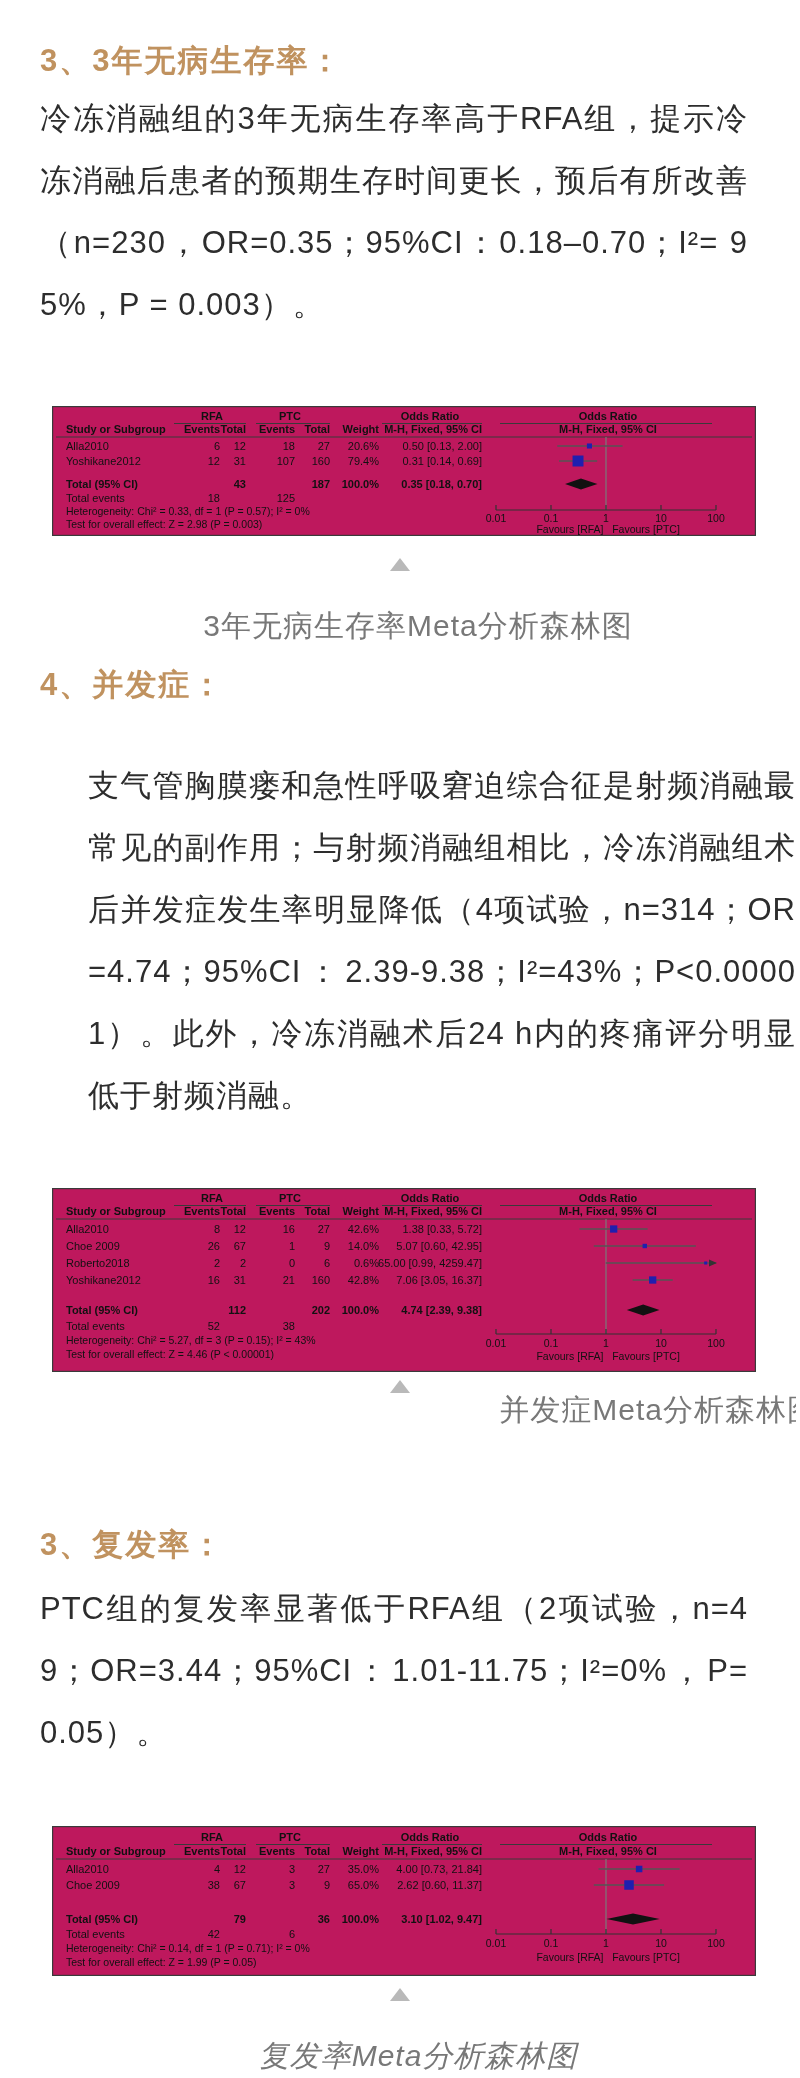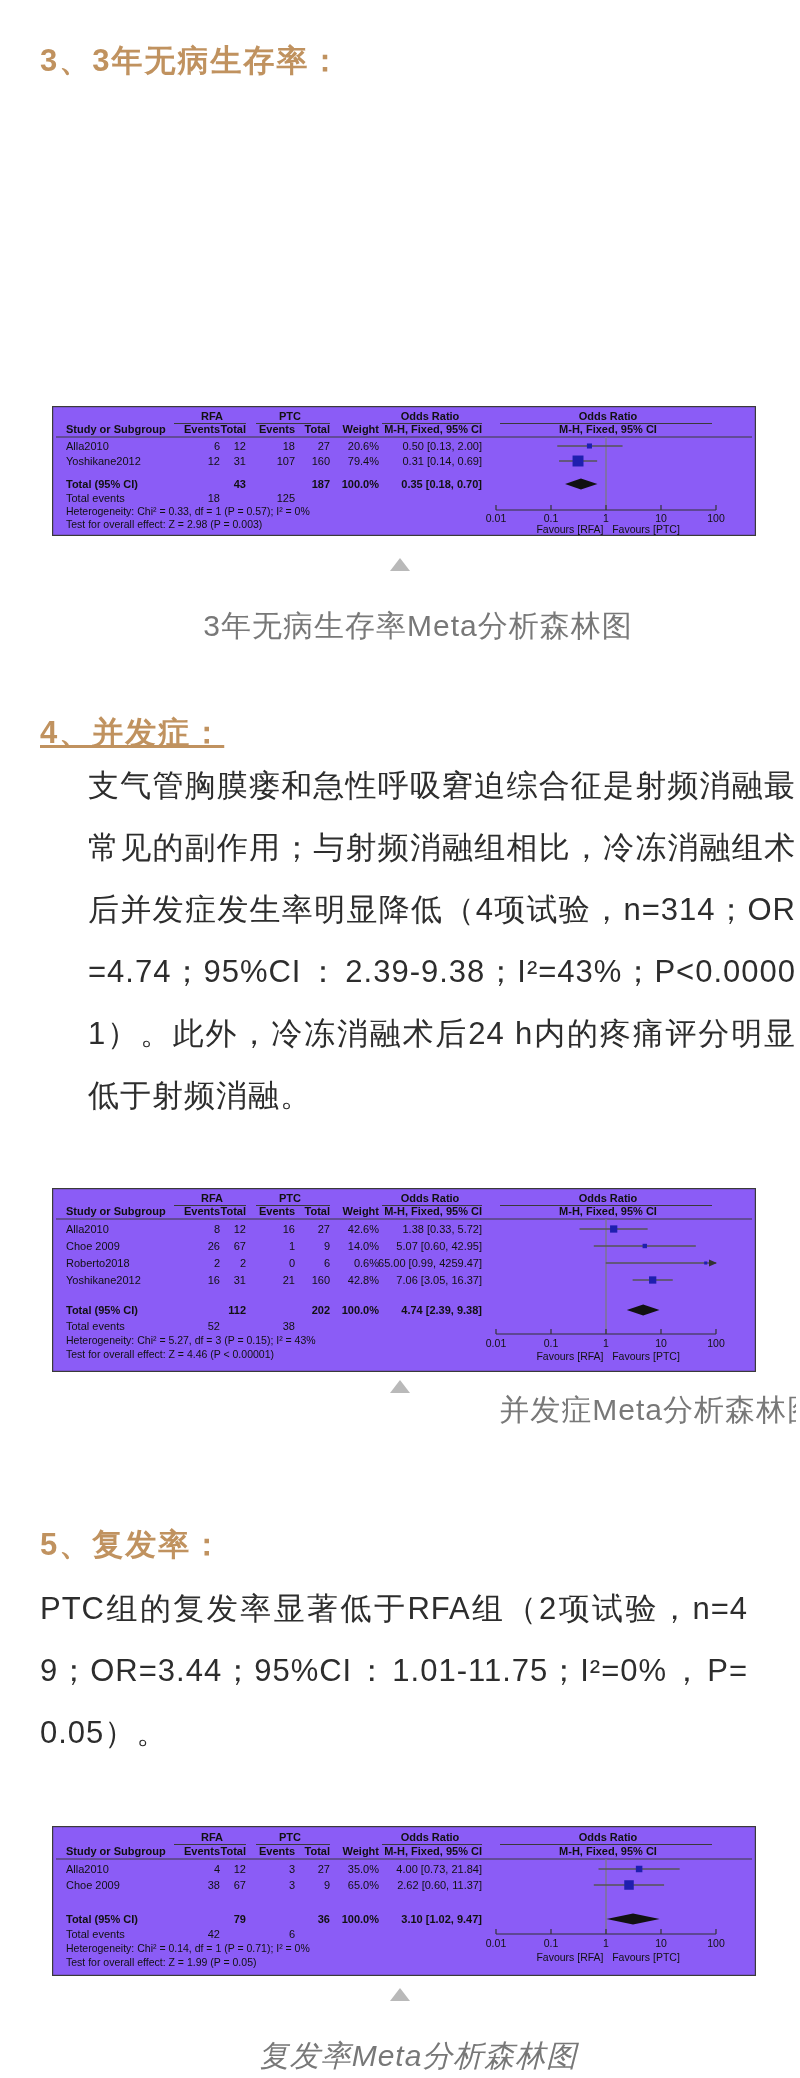--- a/index.html
+++ b/index.html
@@ -2,33 +2,34 @@
 <html><head>
 <meta charset="utf-8">
 <style>
   html,body{margin:0;padding:0;background:#ffffff;}
   .page{position:relative;width:796px;height:2078px;background:#ffffff;overflow:hidden;
         font-family:"Liberation Sans", sans-serif;}
   .sec-heading{position:absolute;left:40px;margin:0;font-size:31px;font-weight:bold;
         color:#c0925f;letter-spacing:2px;}
   .sec-body{position:absolute;left:40px;width:708px;margin:0;font-size:31px;line-height:62px;
         color:#2d2d2d;text-align:justify;letter-spacing:1px;word-break:break-all;}
-  .plot-box{position:absolute;left:52px;width:704px;background:#8b5cf6;}
+  .plot-box{position:absolute;left:52px;width:704px;background:#be185d;}
   .tri-icon{position:absolute;left:0;width:800px;display:flex;justify-content:center;}
   .tri-icon span{display:block;width:0;height:0;border-left:10px solid transparent;
         border-right:10px solid transparent;border-bottom:13px solid #b9b9b9;}
   .plot-caption{position:absolute;left:0;width:800px;margin:18px;text-align:center;
         font-size:30px;color:#787878;letter-spacing:1px;}
 </style>
 </head>
 <body>
 
 <div class="page">
 
   <h2 class="sec-heading" style="top:40px;">3、3年无病生存率：</h2>
+  <p class="sec-body" style="top:88px;">冷冻消融组的3年无病生存率高于RFA组，提示冷冻消融后患者的预期生存时间更长，预后有所改善（n=230，OR=0.35；95%CI：0.18–0.70；I²= 95%，P = 0.003）。</p>
   <div class="plot-box" id="plot-0" style="top:406px;height:130px;"><svg width="704" height="130" viewBox="0 0 704 130">
         <rect x="0.5" y="0.5" width="703" height="129" fill="none" stroke="#3a3a3a" stroke-width="1.4"></rect>
         <text x="160" y="14" font-size="11" font-family="&quot;Liberation Sans&quot;, sans-serif" font-weight="bold" text-anchor="middle" fill="#111111">RFA</text>
         <text x="238" y="14" font-size="11" font-family="&quot;Liberation Sans&quot;, sans-serif" font-weight="bold" text-anchor="middle" fill="#111111">PTC</text>
         <text x="378" y="14" font-size="11" font-family="&quot;Liberation Sans&quot;, sans-serif" font-weight="bold" text-anchor="middle" fill="#111111">Odds Ratio</text>
         <text x="556" y="14" font-size="11" font-family="&quot;Liberation Sans&quot;, sans-serif" font-weight="bold" text-anchor="middle" fill="#111111">Odds Ratio</text>
         <line x1="122" y1="17.5" x2="194" y2="17.5" stroke="#3a3a3a" stroke-width="1"></line>
         <line x1="204" y1="17.5" x2="278" y2="17.5" stroke="#3a3a3a" stroke-width="1"></line>
         <line x1="330" y1="17.5" x2="430" y2="17.5" stroke="#3a3a3a" stroke-width="1"></line>
         <line x1="448" y1="17.5" x2="660" y2="17.5" stroke="#3a3a3a" stroke-width="1"></line>
@@ -83,21 +84,21 @@
         <line x1="664" y1="99" x2="664" y2="104" stroke="#333333" stroke-width="1.2"></line>
         <text x="664" y="116" font-size="10.5" font-family="&quot;Liberation Sans&quot;, sans-serif" font-weight="normal" text-anchor="middle" fill="#111111">100</text>
         <text x="518" y="127" font-size="10.5" font-family="&quot;Liberation Sans&quot;, sans-serif" font-weight="normal" text-anchor="middle" fill="#111111">Favours [RFA]</text>
         <text x="594" y="127" font-size="10.5" font-family="&quot;Liberation Sans&quot;, sans-serif" font-weight="normal" text-anchor="middle" fill="#111111">Favours [PTC]</text>
       </svg></div>
   <div class="tri-icon" style="top:558px;">
       <span></span>
     </div>
   <p class="plot-caption" style="top:588px;">3年无病生存率Meta分析森林图</p>
 
-  <h2 class="sec-heading" style="top:712px;text-decoration:underline;">4、并发症：</h2>
+  <h2 class="sec-heading" style="top:664px;">4、并发症：</h2>
   <p class="sec-body" style="top:755px;margin-left:48px;">支气管胸膜瘘和急性呼吸窘迫综合征是射频消融最常见的副作用；与射频消融组相比，冷冻消融组术后并发症发生率明显降低（4项试验，n=314；OR=4.74；95%CI：2.39-9.38；I²=43%；P&lt;0.00001）。此外，冷冻消融术后24 h内的疼痛评分明显低于射频消融。</p>
   <div class="plot-box" id="plot-1" style="top:1188px;height:184px;"><svg width="704" height="184" viewBox="0 0 704 184">
         <rect x="0.5" y="0.5" width="703" height="183" fill="none" stroke="#3a3a3a" stroke-width="1.4"></rect>
         <text x="160" y="14" font-size="11" font-family="&quot;Liberation Sans&quot;, sans-serif" font-weight="bold" text-anchor="middle" fill="#111111">RFA</text>
         <text x="238" y="14" font-size="11" font-family="&quot;Liberation Sans&quot;, sans-serif" font-weight="bold" text-anchor="middle" fill="#111111">PTC</text>
         <text x="378" y="14" font-size="11" font-family="&quot;Liberation Sans&quot;, sans-serif" font-weight="bold" text-anchor="middle" fill="#111111">Odds Ratio</text>
         <text x="556" y="14" font-size="11" font-family="&quot;Liberation Sans&quot;, sans-serif" font-weight="bold" text-anchor="middle" fill="#111111">Odds Ratio</text>
         <line x1="122" y1="17.5" x2="194" y2="17.5" stroke="#3a3a3a" stroke-width="1"></line>
         <line x1="204" y1="17.5" x2="278" y2="17.5" stroke="#3a3a3a" stroke-width="1"></line>
         <line x1="330" y1="17.5" x2="430" y2="17.5" stroke="#3a3a3a" stroke-width="1"></line>
@@ -172,21 +173,21 @@
         <line x1="664" y1="141" x2="664" y2="146" stroke="#333333" stroke-width="1.2"></line>
         <text x="664" y="159" font-size="10.5" font-family="&quot;Liberation Sans&quot;, sans-serif" font-weight="normal" text-anchor="middle" fill="#111111">100</text>
         <text x="518" y="172" font-size="10.5" font-family="&quot;Liberation Sans&quot;, sans-serif" font-weight="normal" text-anchor="middle" fill="#111111">Favours [RFA]</text>
         <text x="594" y="172" font-size="10.5" font-family="&quot;Liberation Sans&quot;, sans-serif" font-weight="normal" text-anchor="middle" fill="#111111">Favours [PTC]</text>
       </svg></div>
   <div class="tri-icon" style="top:1380px;">
       <span></span>
     </div>
   <p class="plot-caption" style="top:1372px;text-align:right;">并发症Meta分析森林图</p>
 
-  <h2 class="sec-heading" style="top:1524px;">5、复发率：</h2>
+  <h2 class="sec-heading" style="top:1524px;">3、复发率：</h2>
   <p class="sec-body" style="top:1578px;">PTC组的复发率显著低于RFA组（2项试验，n=49；OR=3.44；95%CI：1.01-11.75；I²=0%，P=0.05）。</p>
   <div class="plot-box" id="plot-2" style="top:1826px;height:150px;"><svg width="704" height="150" viewBox="0 0 704 150">
         <rect x="0.5" y="0.5" width="703" height="149" fill="none" stroke="#3a3a3a" stroke-width="1.4"></rect>
         <text x="160" y="15" font-size="11" font-family="&quot;Liberation Sans&quot;, sans-serif" font-weight="bold" text-anchor="middle" fill="#111111">RFA</text>
         <text x="238" y="15" font-size="11" font-family="&quot;Liberation Sans&quot;, sans-serif" font-weight="bold" text-anchor="middle" fill="#111111">PTC</text>
         <text x="378" y="15" font-size="11" font-family="&quot;Liberation Sans&quot;, sans-serif" font-weight="bold" text-anchor="middle" fill="#111111">Odds Ratio</text>
         <text x="556" y="15" font-size="11" font-family="&quot;Liberation Sans&quot;, sans-serif" font-weight="bold" text-anchor="middle" fill="#111111">Odds Ratio</text>
         <line x1="122" y1="18.5" x2="194" y2="18.5" stroke="#3a3a3a" stroke-width="1"></line>
         <line x1="204" y1="18.5" x2="278" y2="18.5" stroke="#3a3a3a" stroke-width="1"></line>
         <line x1="330" y1="18.5" x2="430" y2="18.5" stroke="#3a3a3a" stroke-width="1"></line>

